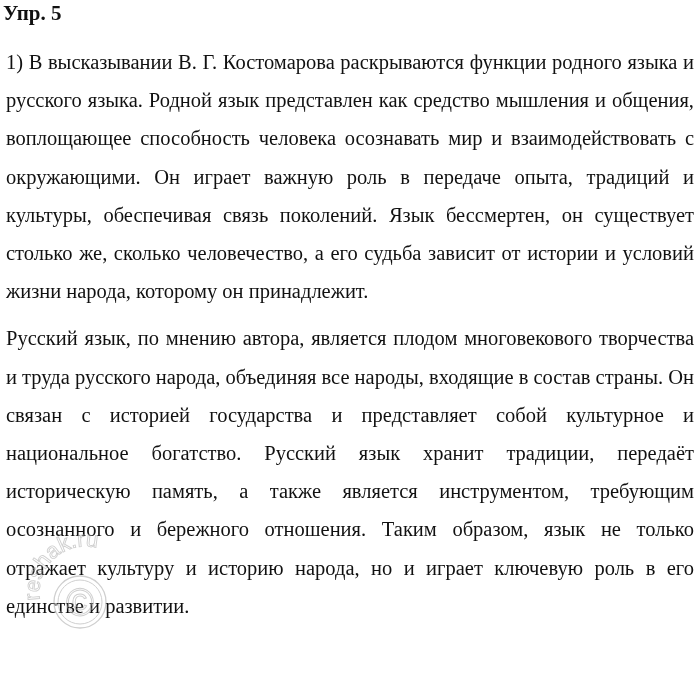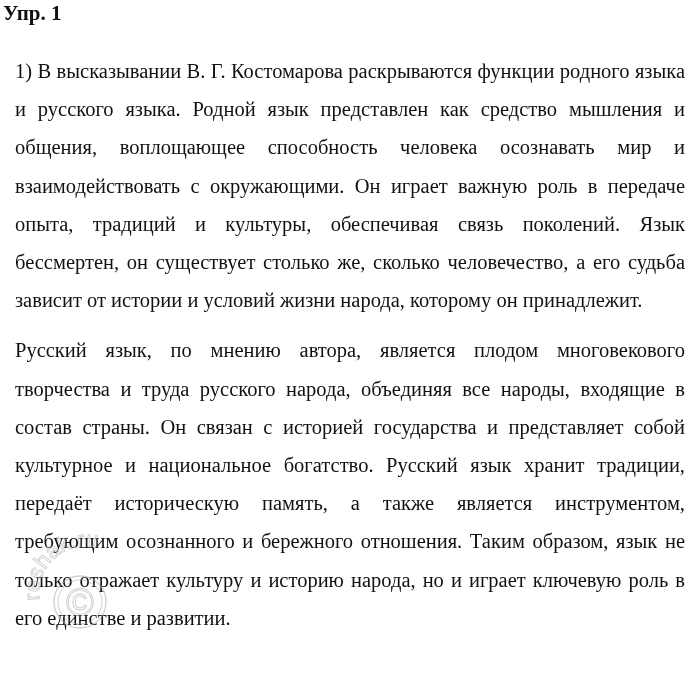--- a/index.html
+++ b/index.html
@@ -37,21 +37,21 @@
       font-size: 21px;
       line-height: 26px;
     }
     .content {
       position: absolute;
       left: 3px;
       top: 40px;
       width: 694px;
     }
     .para {
-      margin: 12px;
+      margin: 3px;
       font-size: 20.5px;
       line-height: 38.2px;
       text-align: justify;
       text-align-last: left;
     }
     .para + .para {
       margin-top: 9px;
     }
     .watermark {
       position: absolute;
@@ -60,21 +60,21 @@
       width: 120px;
       height: 120px;
       pointer-events: none;
       opacity: 0.55;
     }
   </style>
 </head>
 <body>
 
 <div class="header">
-  <div class="title">Упр. 1</div>
+  <div class="title">Упр. 5</div>
 </div>
 
 <div class="content">
   <p class="para">1) В высказывании В. Г. Костомарова раскрываются функции родного языка и русского языка. Родной язык представлен как средство мышления и общения, воплощающее способность человека осознавать мир и взаимодействовать с окружающими. Он играет важную роль в передаче опыта, традиций и культуры, обеспечивая связь поколений. Язык бессмертен, он существует столько же, сколько человечество, а его судьба зависит от истории и условий жизни народа, которому он принадлежит.</p>
   <p class="para">Русский язык, по мнению автора, является плодом многовекового творчества и труда русского народа, объединяя все народы, входящие в состав страны. Он связан с историей государства и представляет собой культурное и национальное богатство. Русский язык хранит традиции, передаёт историческую память, а также является инструментом, требующим осознанного и бережного отношения. Таким образом, язык не только отражает культуру и историю народа, но и играет ключевую роль в его единстве и развитии.</p>
 </div>
 
 <div class="watermark">
   <svg width="120" height="120" viewBox="0 0 120 120" xmlns="http://www.w3.org/2000/svg">
     <defs>

